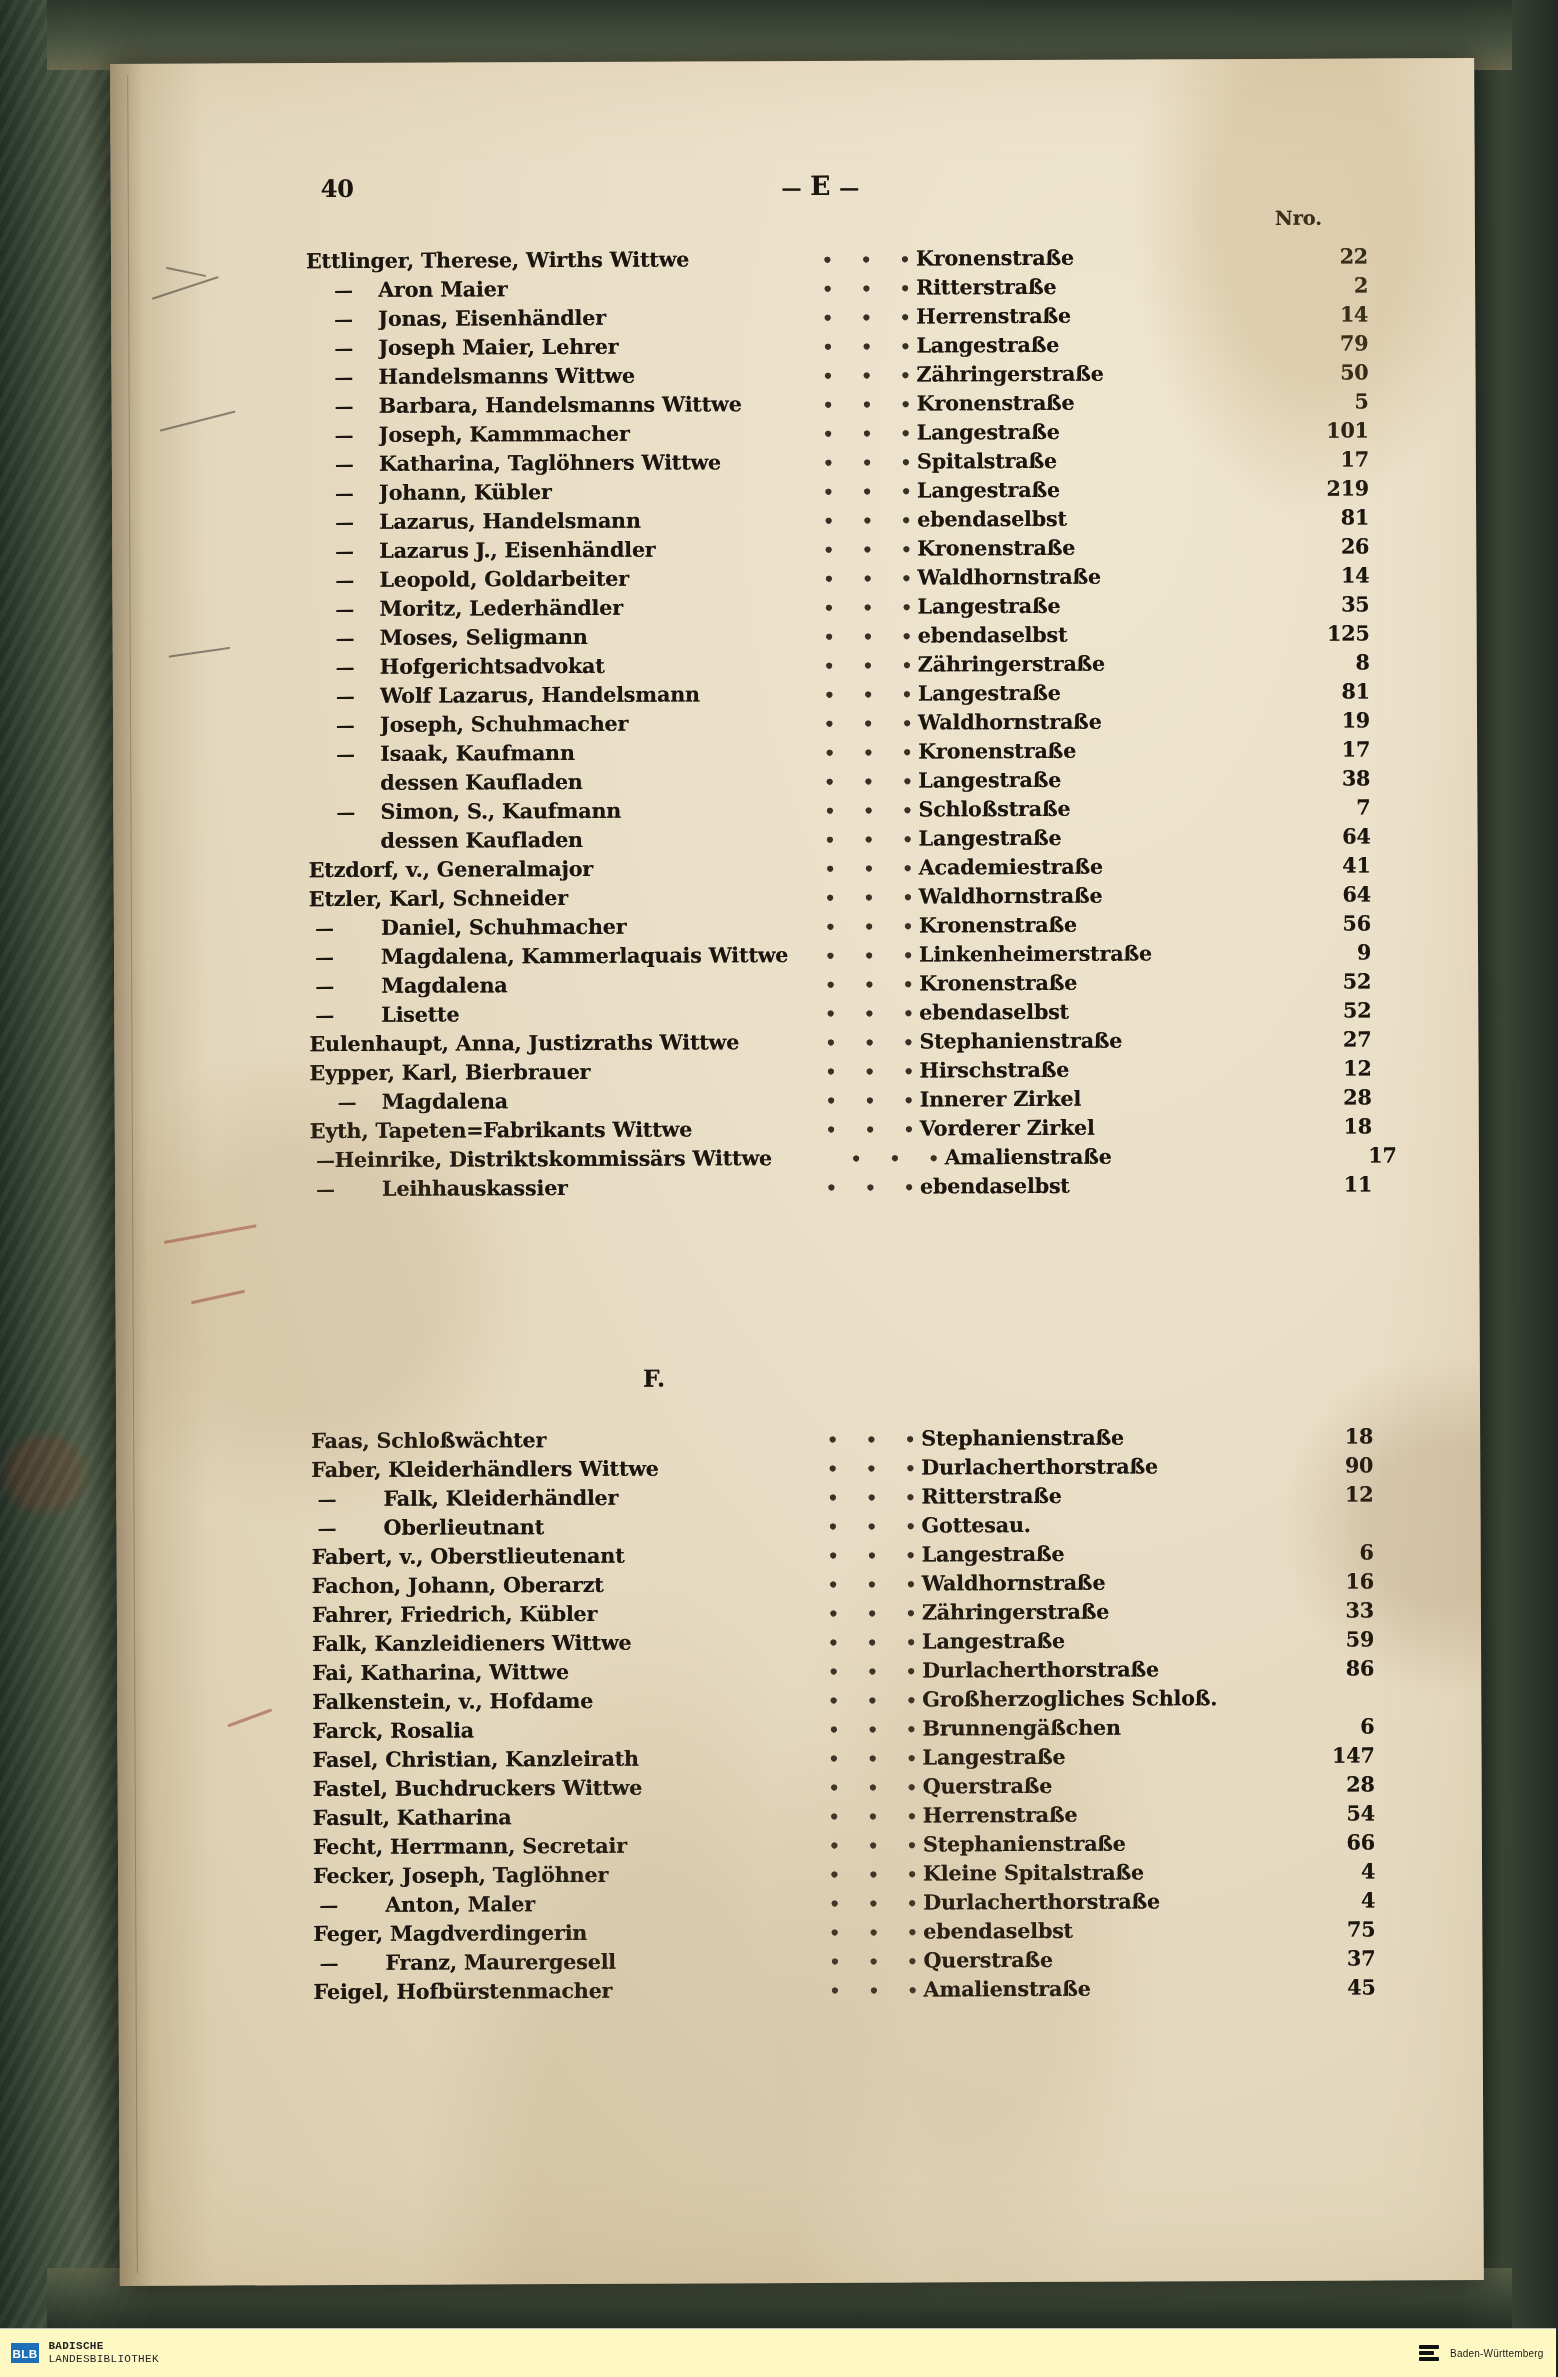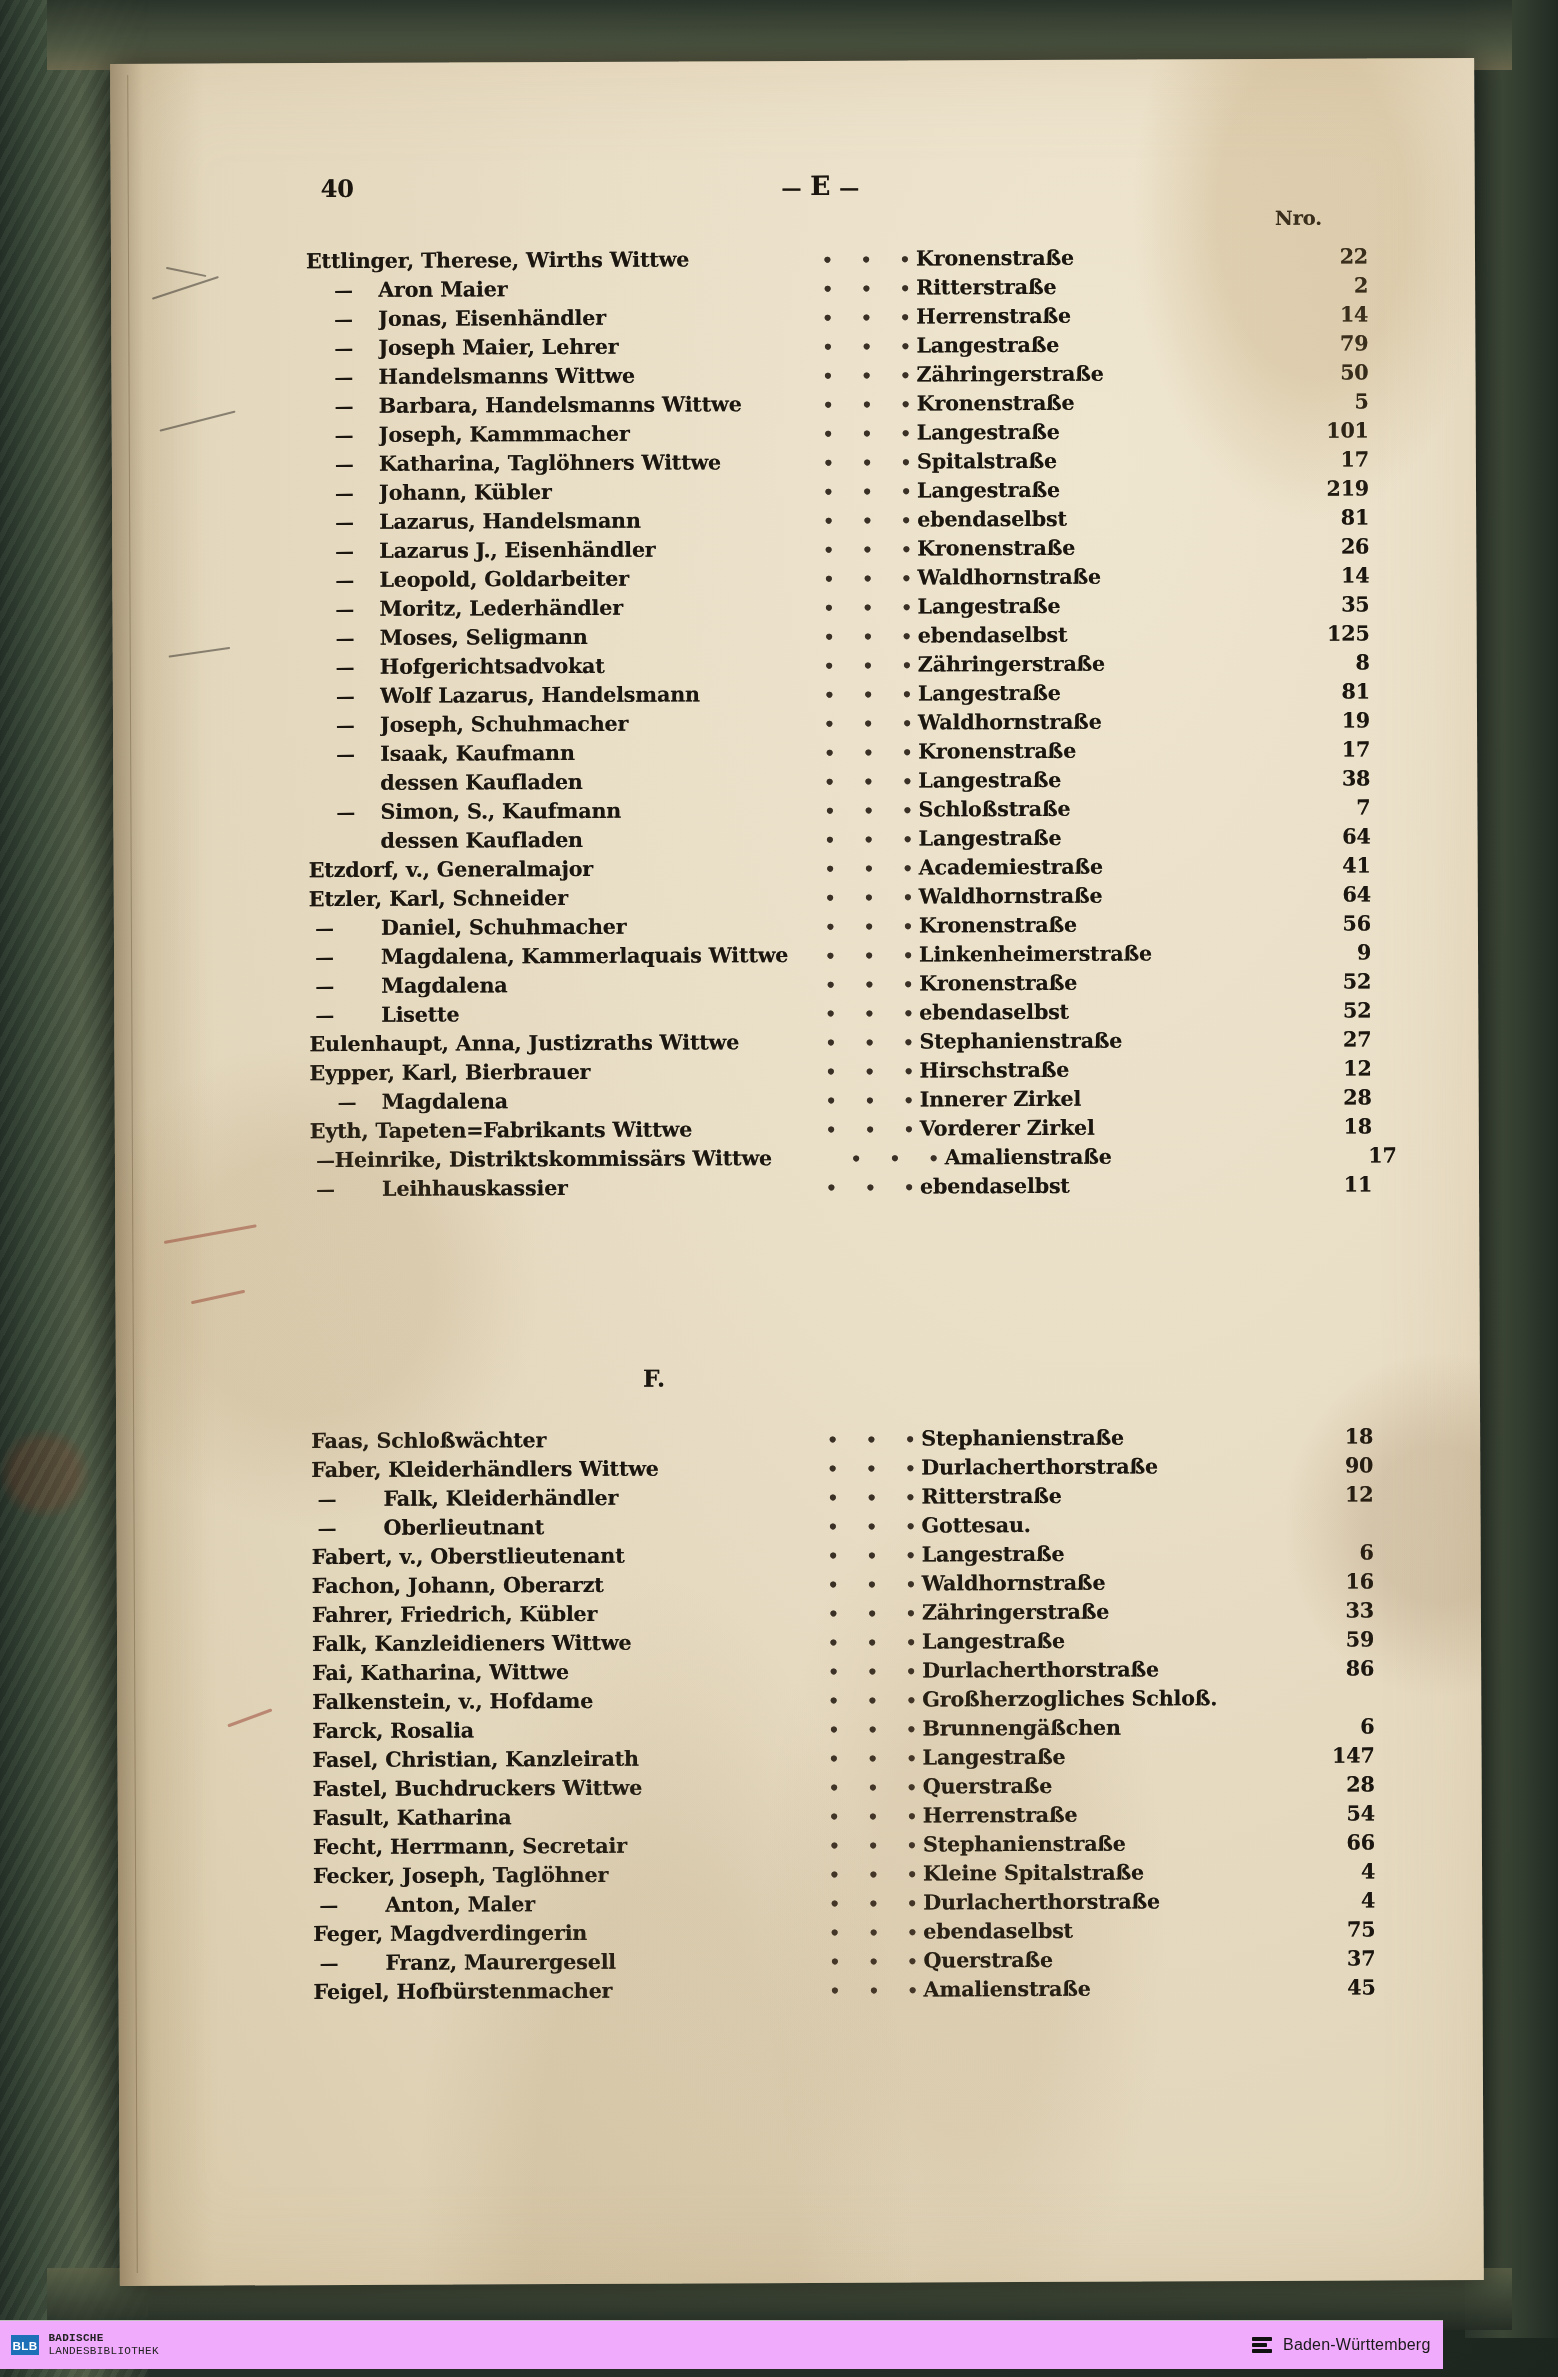--- a/index.html
+++ b/index.html
@@ -211,23 +211,23 @@
   .red-mark {
     position: absolute;
     background: rgba(150,60,45,.5);
     height: 3.1px;
     border-radius: 2.3px;
   }
 
   
   .footer {
     position: absolute;
-    left: 0; bottom: 8px;
-    width: 1443px; height: 48px;
-    background: #f0abfc;
+    left: 0; bottom: 0;
+    width: 1556px; height: 48px;
+    background: #fef9c3;
     border-top: 0.8px solid #bdbdbd;
     display: flex;
     align-items: center;
     font-family: "Liberation Sans", sans-serif;
   }
   .blb-badge {
     margin-left: 11px;
     width: 28px; height: 20px;
     background: #1d6fb8;
     color: #fff;
@@ -261,21 +261,21 @@
   .bw-logo i {
     display: block;
     height: 3.9px;
     background: #111;
     border-radius: 0.8px;
   }
   .bw-logo i:nth-child(1) { width: 20px; }
   .bw-logo i:nth-child(2) { width: 15.6px; }
   .bw-logo i:nth-child(3) { width: 20px; }
   .bw-text {
-    font-size: 16px;
+    font-size: 10px;
     color: #1a1a1a;
     letter-spacing: 0.2px;
   }
 </style>
 </head>
 <body>
 
 <div class="scan">
   <div class="board-left"></div>
   <div class="board-right"></div>

